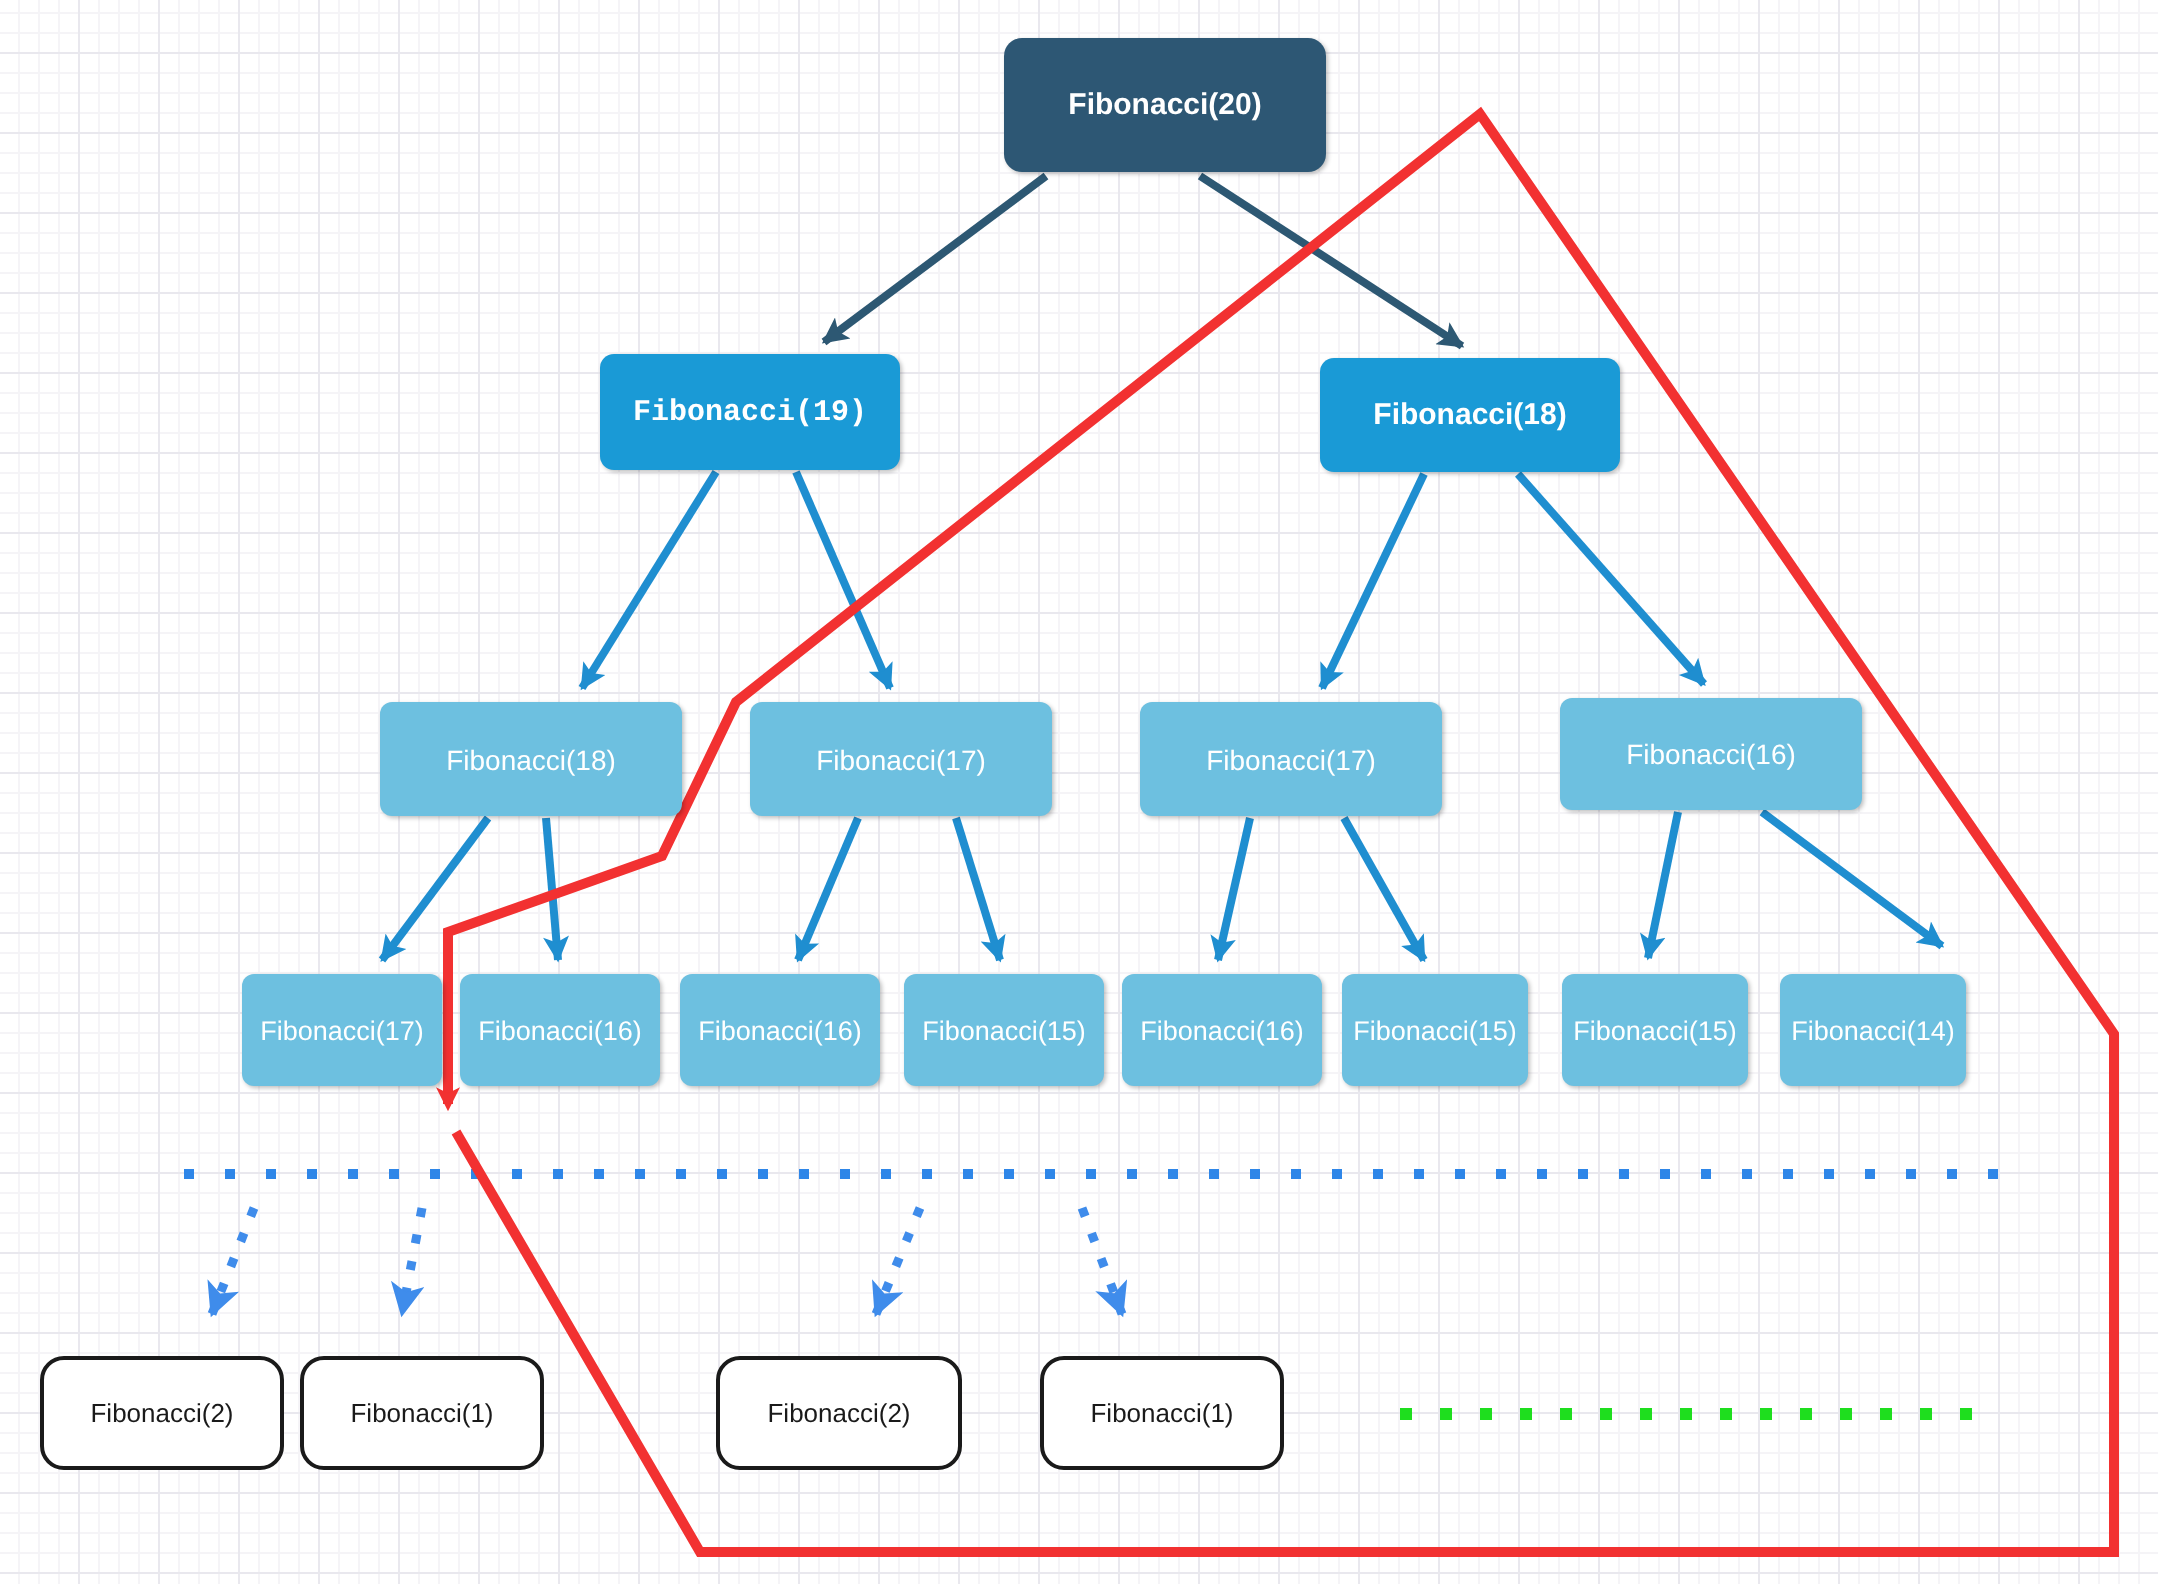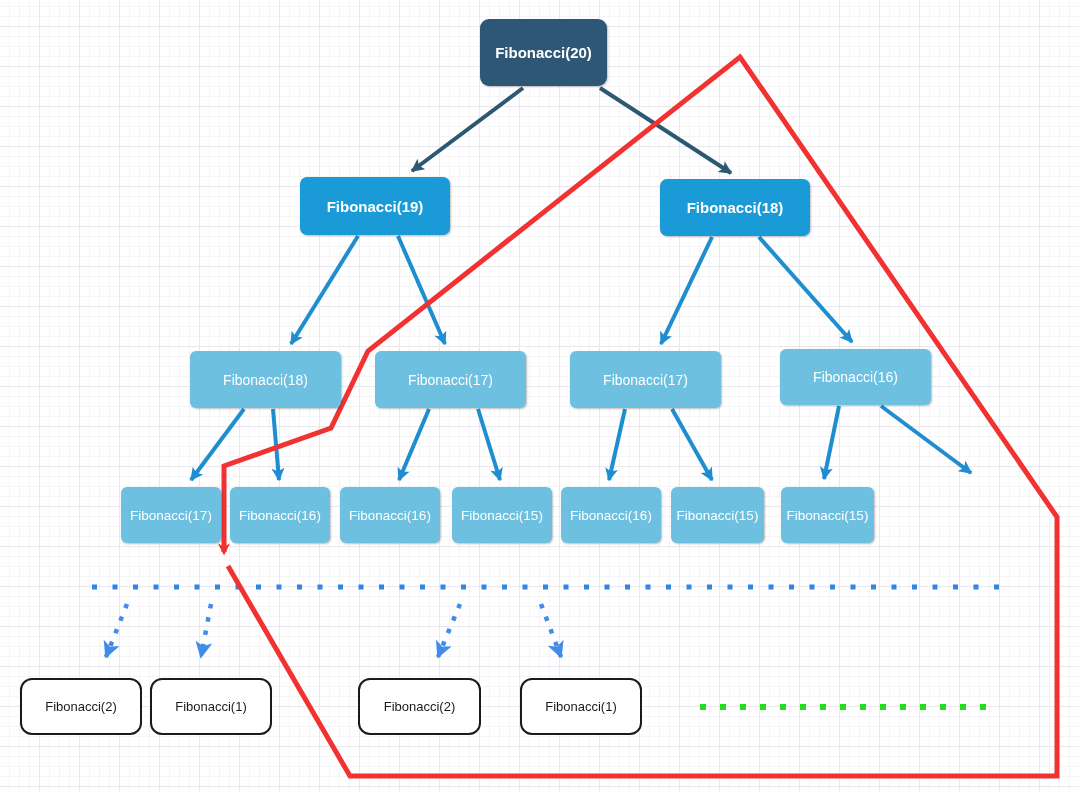--- a/index.html
+++ b/index.html
@@ -73,36 +73,37 @@
     <line x1="127" y1="604" x2="106" y2="657" stroke-width="4.5" stroke-dasharray="4.5 9" marker-end="url(#mDash)" stroke="#3f8ceb"></line>
     <line x1="211" y1="604" x2="201" y2="657" stroke-width="4.5" stroke-dasharray="4.5 9" marker-end="url(#mDash)" stroke="#3f8ceb"></line>
     <line x1="460" y1="604" x2="438" y2="657" stroke-width="4.5" stroke-dasharray="4.5 9" marker-end="url(#mDash)" stroke="#3f8ceb"></line>
     <line x1="541" y1="604" x2="561" y2="657" stroke-width="4.5" stroke-dasharray="4.5 9" marker-end="url(#mDash)" stroke="#3f8ceb"></line>
 
     <line x1="700" y1="707" x2="990" y2="707" stroke-width="6" stroke-dasharray="6 14" stroke="#1ede1e"></line>
 
     <polyline points="228,566 350,776 1057,776 1057,517 740,57 368,351 331,428 224,466 224,552" fill="none" stroke-width="5" stroke-linejoin="miter" marker-end="url(#mRed)" stroke="#f23131"></polyline>
   </svg>
 
-  <div class="node node-root" style="left:480px;top:19px;width:127px;height:67px;">Fibonacci(20)</div>
+  <div class="node node-root" style="left:502px;top:19px;width:161px;height:67px;">Fibonacci(20)</div>
 
-  <div class="node node-l2" style="left:300px;top:177px;width:150px;height:58px;">Fibonacci(19)</div>
+  <div class="node node-l2" style="left:300px;top:177px;width:150px;height:58px;font-family:Liberation Mono, monospace;">Fibonacci(19)</div>
   <div class="node node-l2" style="left:660px;top:179px;width:150px;height:57px;">Fibonacci(18)</div>
 
   <div class="node node-l3" style="left:190px;top:351px;width:151px;height:57px;">Fibonacci(18)</div>
   <div class="node node-l3" style="left:375px;top:351px;width:151px;height:57px;">Fibonacci(17)</div>
   <div class="node node-l3" style="left:570px;top:351px;width:151px;height:57px;">Fibonacci(17)</div>
   <div class="node node-l3" style="left:780px;top:349px;width:151px;height:56px;">Fibonacci(16)</div>
 
   <div class="node node-l4" style="left:121px;top:487px;width:100px;height:56px;">Fibonacci(17)</div>
   <div class="node node-l4" style="left:230px;top:487px;width:100px;height:56px;">Fibonacci(16)</div>
   <div class="node node-l4" style="left:340px;top:487px;width:100px;height:56px;">Fibonacci(16)</div>
   <div class="node node-l4" style="left:452px;top:487px;width:100px;height:56px;">Fibonacci(15)</div>
   <div class="node node-l4" style="left:561px;top:487px;width:100px;height:56px;">Fibonacci(16)</div>
   <div class="node node-l4" style="left:671px;top:487px;width:93px;height:56px;">Fibonacci(15)</div>
   <div class="node node-l4" style="left:781px;top:487px;width:93px;height:56px;">Fibonacci(15)</div>
+  <div class="node node-l4" style="left:890px;top:487px;width:93px;height:56px;">Fibonacci(14)</div>
 
   <div class="node node-leaf" style="left:20px;top:678px;width:122px;height:57px;">Fibonacci(2)</div>
   <div class="node node-leaf" style="left:150px;top:678px;width:122px;height:57px;">Fibonacci(1)</div>
   <div class="node node-leaf" style="left:358px;top:678px;width:123px;height:57px;">Fibonacci(2)</div>
   <div class="node node-leaf" style="left:520px;top:678px;width:122px;height:57px;">Fibonacci(1)</div>
 
 </div>
 
 </body></html>

